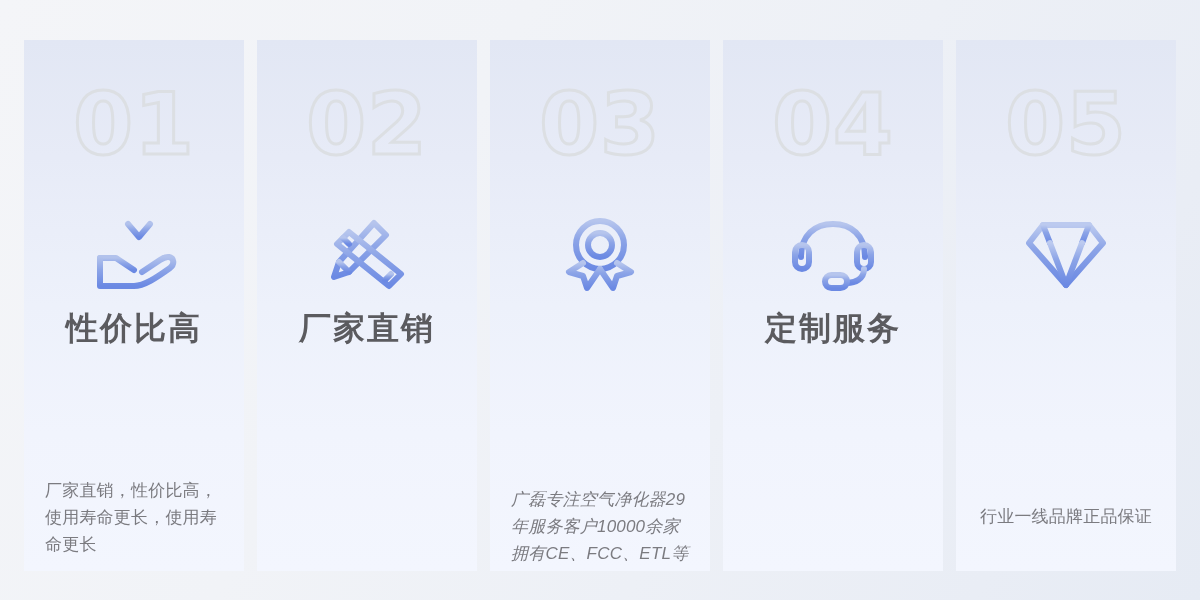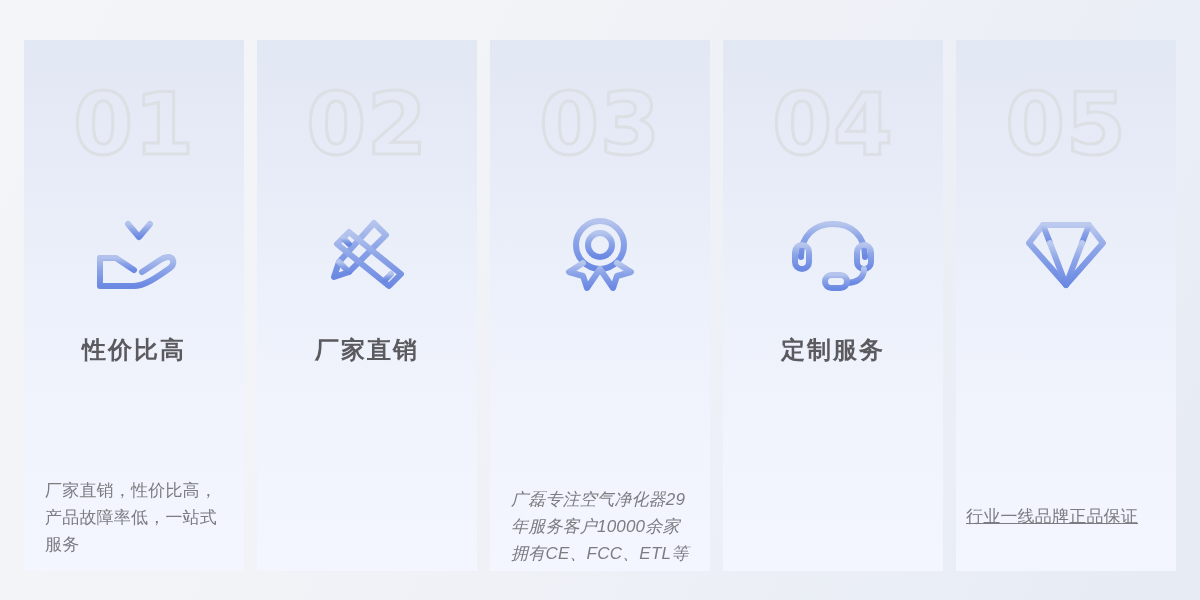--- a/index.html
+++ b/index.html
@@ -58,22 +58,22 @@
     width: 110px;
     display: flex;
     align-items: center;
     justify-content: center;
   }
   .icon-wrap svg {
     display: block;
   }
 
   .title {
-    margin-top: 36px;
-    font-size: 24px;
+    margin-top: 14px;
+    font-size: 32px;
     font-weight: 700;
     color: #5b5b5f;
     letter-spacing: 2px;
     line-height: 40px;
     white-space: nowrap;
     text-align: right;
   }
 
   .desc-zone {
     position: absolute;
@@ -87,22 +87,22 @@
   }
   .desc {
     width: 178px;
     font-size: 17px;
     line-height: 27px;
     color: #7b7b80;
     letter-spacing: 0.2px;
     text-align: left;
   }
   .desc.centered-single {
+    text-align: center;
     width: 200px;
-    text-decoration: underline;
   }
   .desc-zone.pull-up { top: 446px; font-style: italic; }
   .desc-zone.mid     { top: 437px; }
   .desc-zone.low     { top: 463px; }
 </style>
 </head>
 <body>
 
 <div class="board">
 
@@ -123,21 +123,21 @@
           <path d="M44 32 L70 32"></path>
           <path d="M57 19 L57 40"></path>
           <path d="M6 40 L6 68"></path>
           <path d="M18 40 L34 40 L52 52"></path>
           <path d="M18 40 L18 68 L52 68 C62 68 74 60 88 50 C93 46 92 40 87 39 C84 38.5 81 40 78 42 L60 54"></path>
         </g>
       </svg>
     </div>
     <div class="title">性价比高</div>
     <div class="desc-zone mid">
-      <div class="desc">厂家直销，性价比高，产品故障率低，一站式服务</div>
+      <div class="desc">厂家直销，性价比高，使用寿命更长，使用寿命更长</div>
     </div>
   </div>
 
   <div class="card">
     <div class="num">02</div>
     <div class="icon-wrap">
       <svg width="80" height="78" viewBox="0 0 80 78" fill="none">
         <defs>
           <linearGradient id="g2" x1="0" y1="0" x2="0" y2="1">
             <stop offset="0" stop-color="#b6c5ed"></stop>

